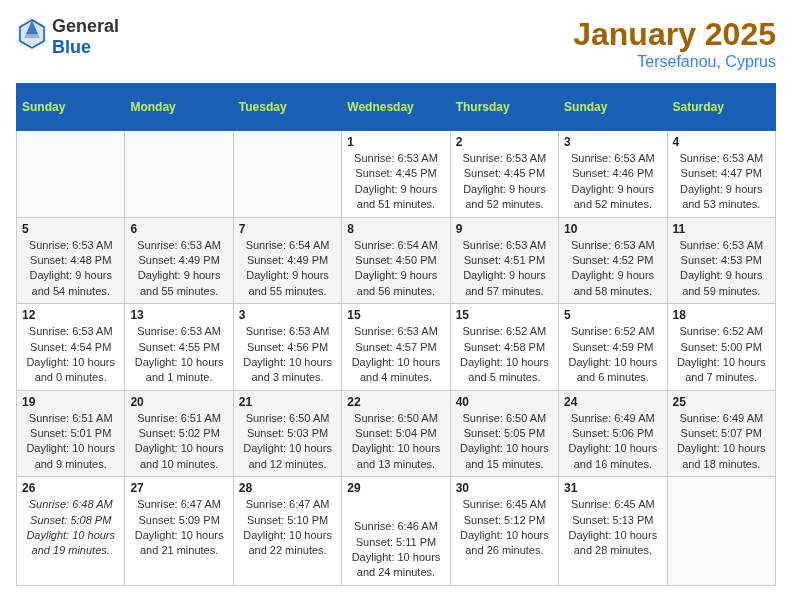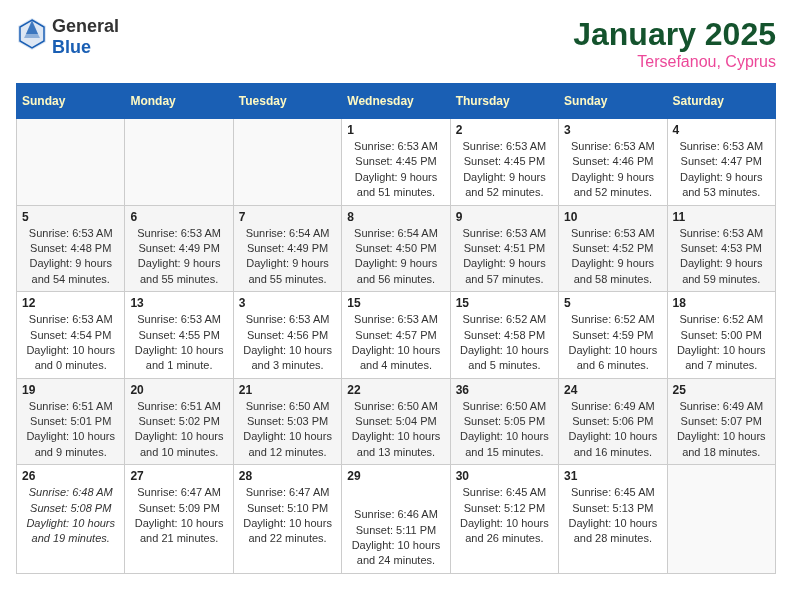--- a/index.html
+++ b/index.html
@@ -32,36 +32,36 @@
     .logo-icon {
       width: 32px;
       height: 36px;
     }
     .title-block {
       text-align: right;
     }
     .main-title {
       font-size: 32px;
       font-weight: bold;
-      color: #14532d;
+      color: #a16207;
     }
     .subtitle {
       font-size: 16px;
-      color: #ec4899;
+      color: #3b82f6;
     }
     table {
       width: 100%;
       border-collapse: collapse;
       font-size: 11px;
     }
     thead tr th {
       background-color: #1a5fb4;
-      color: #fef9c3;
+      color: #bef264;
       text-align: left;
-      padding: 10px 5px;
+      padding: 16px 5px;
       font-size: 12px;
       font-weight: bold;
       border: 1px solid #1a5fb4;
     }
     tbody tr td {
       border: 1px solid #ccc;
       padding: 4px 5px;
       vertical-align: top;
       width: calc(100% / 7);
       min-height: 80px;
@@ -279,21 +279,21 @@
 and 12 minutes.</div>
         </td>
         <td>
           <div class="day-number">22</div>
           <div class="day-info" style="white-space: pre-line;">Sunrise: 6:50 AM
 Sunset: 5:04 PM
 Daylight: 10 hours
 and 13 minutes.</div>
         </td>
         <td>
-          <div class="day-number">36</div>
+          <div class="day-number">40</div>
           <div class="day-info" style="white-space: pre-line;">Sunrise: 6:50 AM
 Sunset: 5:05 PM
 Daylight: 10 hours
 and 15 minutes.</div>
         </td>
         <td>
           <div class="day-number">24</div>
           <div class="day-info" style="white-space: pre-line;">Sunrise: 6:49 AM
 Sunset: 5:06 PM
 Daylight: 10 hours

